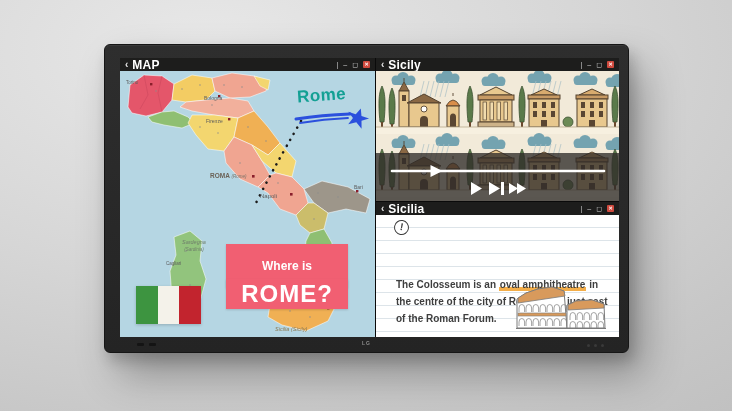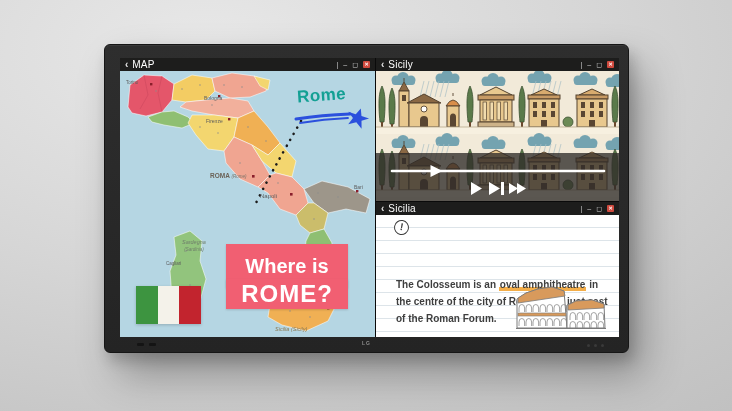--- a/index.html
+++ b/index.html
@@ -22,21 +22,21 @@
 
   
   .win { position:absolute; background:#fff; overflow:hidden; }
   .win-map    { left:0;   top:0;    width:255px; height:279px; }
   .win-video  { left:256px; top:0;  width:243px; height:143px; }
   .win-search { left:256px; top:144px; width:243px; height:135px; }
 
   .titlebar { position:relative; height:13px; background:#1d1d1c; display:flex; align-items:center;
     padding:0 5px; color:#fff; }
   .tb-back { font-size:10px; line-height:10px; color:#e8e8e8; margin-right:4px; font-weight:bold; }
-  .tb-title { font-size:10px; font-weight:normal; letter-spacing:.2px; }
+  .tb-title { font-size:12px; font-weight:bold; letter-spacing:.2px; }
   .tb-ctrls { margin-left:auto; display:flex; align-items:center; gap:5px; }
   .tb-ico { font-size:7px; line-height:7px; color:#cfcfcf; }
   .tb-close { width:7px; height:7px; background:#cf4a3e; border-radius:1px; color:#fff;
     font-size:5px; line-height:7px; text-align:center; font-weight:bold; }
 
   
   .map-content { position:relative; width:255px; height:266px; background:#b5d6e3; }
   .map-label { position:absolute; color:#5c5c5c; white-space:nowrap; }
   .ml-torino   { left:6px;  top:9px;   font-size:4.5px; }
   .ml-bologna  { left:84px; top:24px;  font-size:5px; }
@@ -51,21 +51,21 @@
   .ml-catania  { left:206px; top:231px; font-size:5px; color:#4c4c4c; }
   .ml-sicilia  { left:155px; top:255px; font-size:5.5px; font-style:italic; color:#8a7a55; }
 
   .rome-anno { position:absolute; left:177px; top:14px; width:70px; transform:rotate(-4deg);
     font-size:17px; font-weight:bold; color:#13a094; letter-spacing:.5px; }
   .rome-doodle { position:absolute; left:172px; top:36px; }
 
   .qbox { position:absolute; left:106px; width:122px; background:#f15f72; color:#fff;
     display:flex; align-items:center; justify-content:center; font-weight:bold;
     box-shadow:0 1px 2px rgba(0,0,0,.15); }
-  .qbox-1 { top:173px; height:44px; font-size:20px; }
+  .qbox-1 { top:173px; height:44px; font-size:12px; }
   .qbox-2 { top:208px; height:30px; font-size:24px; letter-spacing:1px; }
 
   .flag { position:absolute; left:16px; top:215px; width:65px; height:38px; display:flex;
     box-shadow:0 1px 3px rgba(0,0,0,.2); }
   .flag > div { flex:1; }
   .flag-g { background:#3d9440; } .flag-w { background:#f4f2ea; } .flag-r { background:#c2242e; }
 
   
   .video-content { position:relative; width:243px; height:130px; background:#f2ead9; }
 

